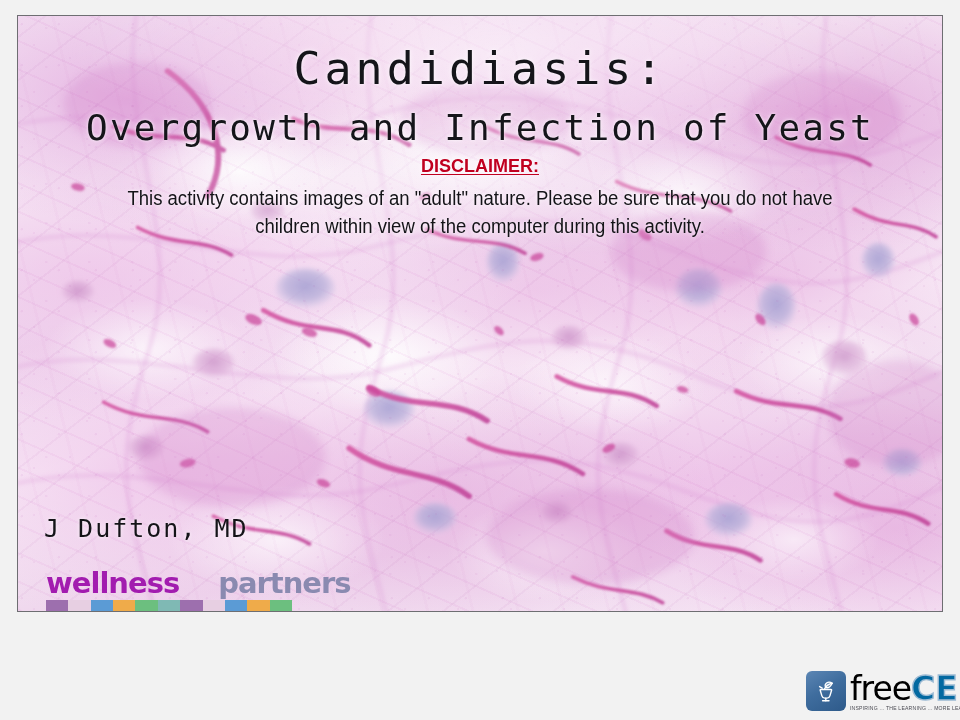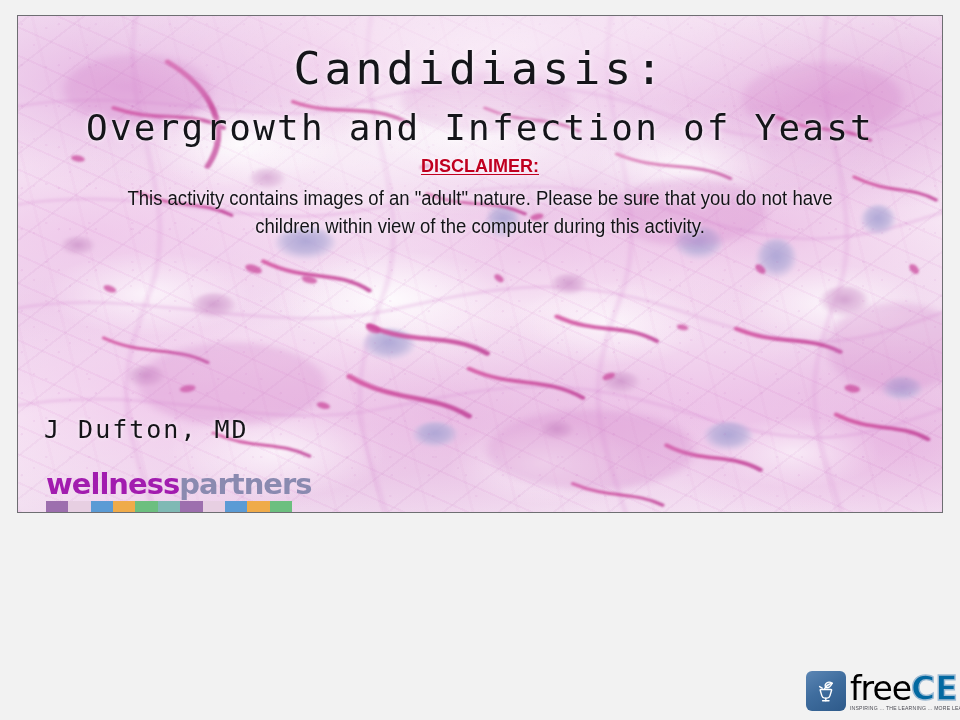--- a/index.html
+++ b/index.html
@@ -18,21 +18,21 @@
     height: 720px;
     background: #f2f2f2;
   }
 
   
   #slide {
     position: absolute;
     left: 17px;
     top: 15px;
     width: 926px;
-    height: 498px;
+    height: 597px;
     border: 1px solid #6e6e72;
     box-sizing: border-box;
     overflow: hidden;
     background: #fbf4fb;
   }
 
   
   .tex {
     position: absolute;
     inset: 0;
@@ -169,21 +169,21 @@
   #wp-wordmark {
     font-family: "DejaVu Sans", sans-serif;
     font-weight: bold;
     font-size: 29px;
     line-height: 32px;
     letter-spacing: -1px;
     white-space: nowrap;
     padding-left: 16px;
   }
   #wp-wellness { color: #a21caf; }
-  #wp-partners { color: #8a8ab0; }
+  #wp-partners { color: #8a8ab0; margin-left: 39px; }
   #wp-bar {
     margin-top: 1px;
     margin-left: 16px;
     height: 11px;
     width: 246px;
     display: flex;
   }
   #wp-bar i { display: block; height: 100%; flex: 1 1 auto; }
 
   

